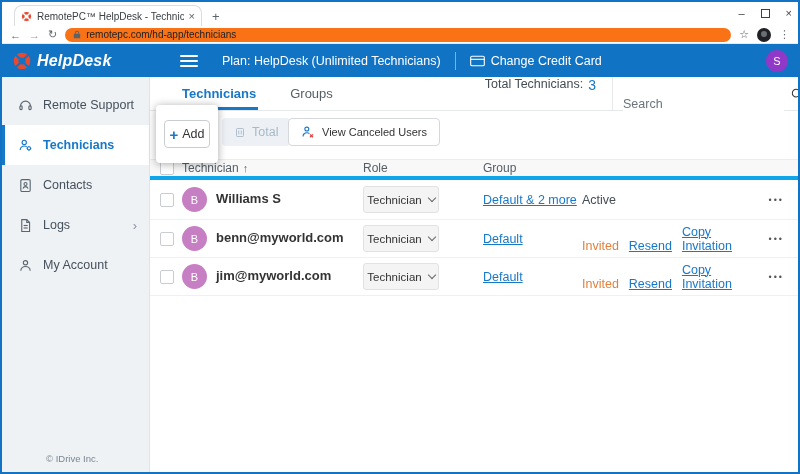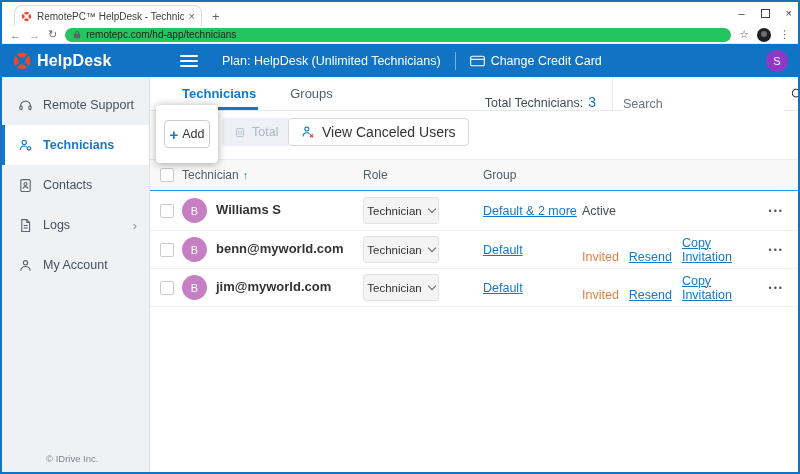--- a/index.html
+++ b/index.html
@@ -11,31 +11,31 @@
   .tab { width:188px; height:21px; margin-left:12px; border:1px solid #dadce0; border-bottom:none;
          border-radius:8px 8px 0 0; display:flex; align-items:center; padding:0 6px; gap:5px; background:#fff; }
   .tab-title { font-size:10px; color:#3c4043; white-space:nowrap; overflow:hidden; flex:1; }
   .tab-close { font-size:11px; color:#5f6368; cursor:default; }
   .newtab { font-size:13px; color:#5f6368; margin-left:10px; padding-bottom:2px; }
   .wincontrols { position:absolute; right:6px; top:2px; display:flex; gap:16px; align-items:center; height:18px; }
   .winbtn { font-size:11px; color:#3c4043; line-height:1; }
   .win-max { width:9px; height:9px; border:1px solid #3c4043; display:inline-block; }
   .navbar { height:18px; display:flex; align-items:center; padding:0 8px; gap:8px; border-bottom:1px solid #e8eaed; }
   .navicon { font-size:11px; color:#5f6368; }
-  .urlpill { flex:1; height:14px; background:#22c55e; border-radius:8px; display:flex; align-items:center; padding:0 8px; gap:5px; }
+  .urlpill { flex:1; height:14px; background:#f97316; border-radius:8px; display:flex; align-items:center; padding:0 8px; gap:5px; }
   .url { font-size:10px; color:#202124; }
   .star { font-size:11px; color:#5f6368; }
   .profile-avatar { width:14px; height:14px; border-radius:50%; background:#202124; position:relative; }
   .profile-avatar::after { content:""; position:absolute; left:4px; top:3px; width:6px; height:6px; border-radius:50%; background:#6a6f73; }
   .overflow { font-size:11px; color:#5f6368; }
 
   
   .appheader { height:33px; background:#1173c4; display:flex; align-items:center; padding:0 10px; color:#fff; }
   .logo { display:flex; align-items:center; gap:5px; width:150px; }
-  .logo-text { font-size:16px; font-weight:bold; letter-spacing:0.2px; }
+  .logo-text { font-size:16px; font-weight:bold; letter-spacing:0.2px;font-style:italic; }
   .hamburger { width:18px; margin-left:18px; margin-right:24px; cursor:pointer; }
   .hamburger span { display:block; height:2px; background:#fff; margin:3px 0; border-radius:1px; }
   .plan { font-size:12.5px; }
   .hdr-divider { width:1px; height:18px; background:rgba(255,255,255,0.45); margin:0 14px; }
   .ccbtn { display:flex; align-items:center; gap:6px; font-size:12.5px; cursor:pointer; }
   .hdr-avatar { margin-left:auto; width:22px; height:22px; border-radius:50%; background:#9038c8; color:#fff;
                 font-size:11px; display:flex; align-items:center; justify-content:center; }
 
   
   .bodywrap { display:flex; height:395px; }
@@ -49,42 +49,42 @@
 
   .main { flex:1; background:#fff; position:relative; }
 
   
   .tabsrow { height:34px; display:flex; align-items:stretch; border-bottom:1px solid #e6e9ec; }
   .mtab { margin-left:30px; display:flex; align-items:center; font-size:13px; color:#555e66; cursor:pointer;
           position:relative; padding:0 2px; }
   .mtab.active { color:#1878c8; font-weight:bold; }
   .mtab.active::after { content:""; position:absolute; left:0; right:0; bottom:0; height:3px; background:#1878c8; }
   .tabs-right { margin-left:auto; display:flex; align-items:stretch; }
-  .total { display:flex; align-items:flex-end; font-size:12.5px; color:#444c54; padding-right:16px; }
+  .total { display:flex; align-items:flex-start; font-size:12.5px; color:#444c54; padding-right:16px; }
   .total b { color:#1878c8; font-size:14px; margin-left:5px; font-weight:normal; }
   .searchbox { width:186px; border-left:1px solid #e6e9ec; display:flex; align-items:center; padding:0 10px; gap:6px; }
   .searchbox input { flex:1; border:none; outline:none; font-size:12.5px; color:#404040; font-family:"Liberation Sans",sans-serif;margin-top:20px; }
   .searchbox input::placeholder { color:#6b747c; }
 
   
   .toolbar { height:48px; position:relative; }
   .addcard { position:absolute; left:6px; top:-6px; width:62px; height:58px; background:#fff; border-radius:4px;
              box-shadow:0 1px 8px rgba(0,0,0,0.35); z-index:5; display:flex; align-items:center; justify-content:center; }
   .addbtn { width:46px; height:28px; border:1px solid #c9cdd1; border-radius:4px; background:#fff; display:flex;
             align-items:center; justify-content:center; gap:4px; font-size:12.5px; color:#333; cursor:pointer; }
   .addbtn .plus { color:#1878c8; font-size:15px; font-weight:bold; line-height:1; }
   .delbtn { position:absolute; left:72px; top:7px; height:28px; padding:0 12px; background:#edf1f5; border:none;
             border-radius:4px; color:#a8b9c7; font-size:12.5px; display:flex; align-items:center; gap:6px; }
   .viewbtn { position:absolute; left:138px; top:7px; height:28px; padding:0 12px; background:#fff;
-             border:1px solid #d5d8dc; border-radius:4px; color:#333; font-size:14px; display:flex;
+             border:1px solid #d5d8dc; border-radius:4px; color:#333; font-size:11px; display:flex;
              align-items:center; gap:7px; cursor:pointer; }
 
   
   .grid { display:grid; grid-template-columns:22px 181px 120px 99px 170px 1fr; align-items:center; padding-left:10px; }
-  .thead { height:32px; background:#f8f8f8; border-top:1px solid #ececec; border-bottom:1px solid #0ea5e9;
+  .thead { height:21px; background:#f8f8f8; border-top:1px solid #ececec; border-bottom:4px solid #0ea5e9;
            font-size:12px; color:#555e66; }
   .thead .sort { color:#1878c8; font-size:11px; margin-left:4px; }
   .checkbox { width:14px; height:14px; border:1.5px solid #c9cdd2; border-radius:2px; background:#fff; cursor:pointer; }
   .trow { height:38px; border-bottom:1px solid #f0f0f0; font-size:12.5px; color:#333; }
   .techcell { display:flex; align-items:center; gap:9px; }
   .avatar { width:25px; height:25px; border-radius:50%; background:#c77fc4; color:#fff; font-size:11px;
             display:flex; align-items:center; justify-content:center; flex:0 0 auto; }
   .tname { font-weight:bold; font-size:13px; color:#333; line-height:1.25; }
   .temail { font-size:10.5px; color:#8a949e; line-height:1.25; }
   .roleselect { width:76px; height:27px; background:#f4f4f4; border:1px solid #e2e2e2; border-radius:3px;

